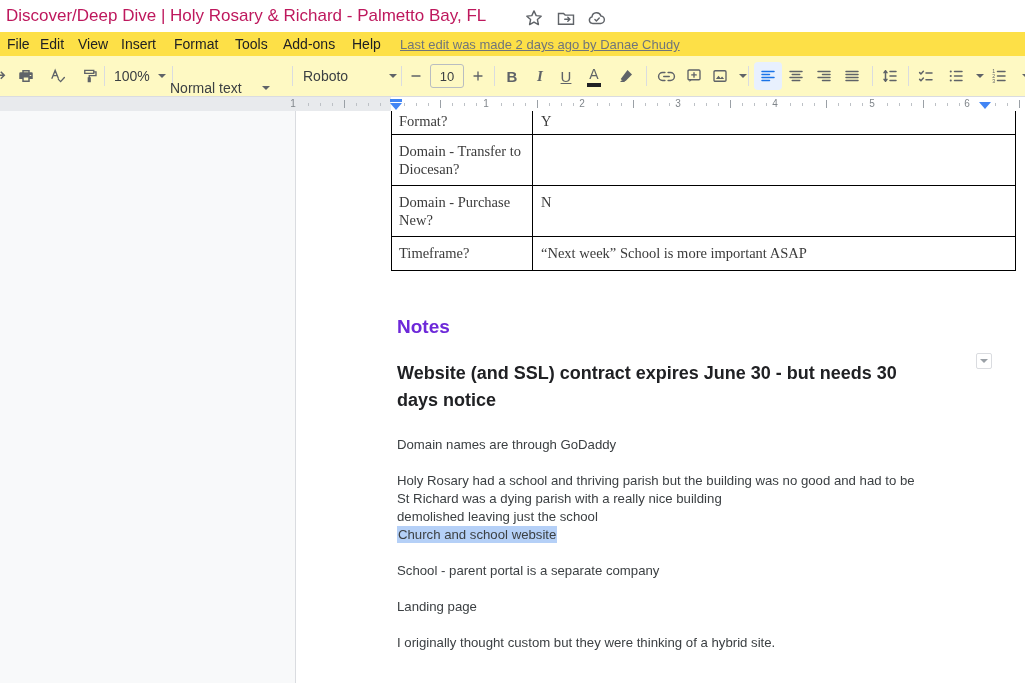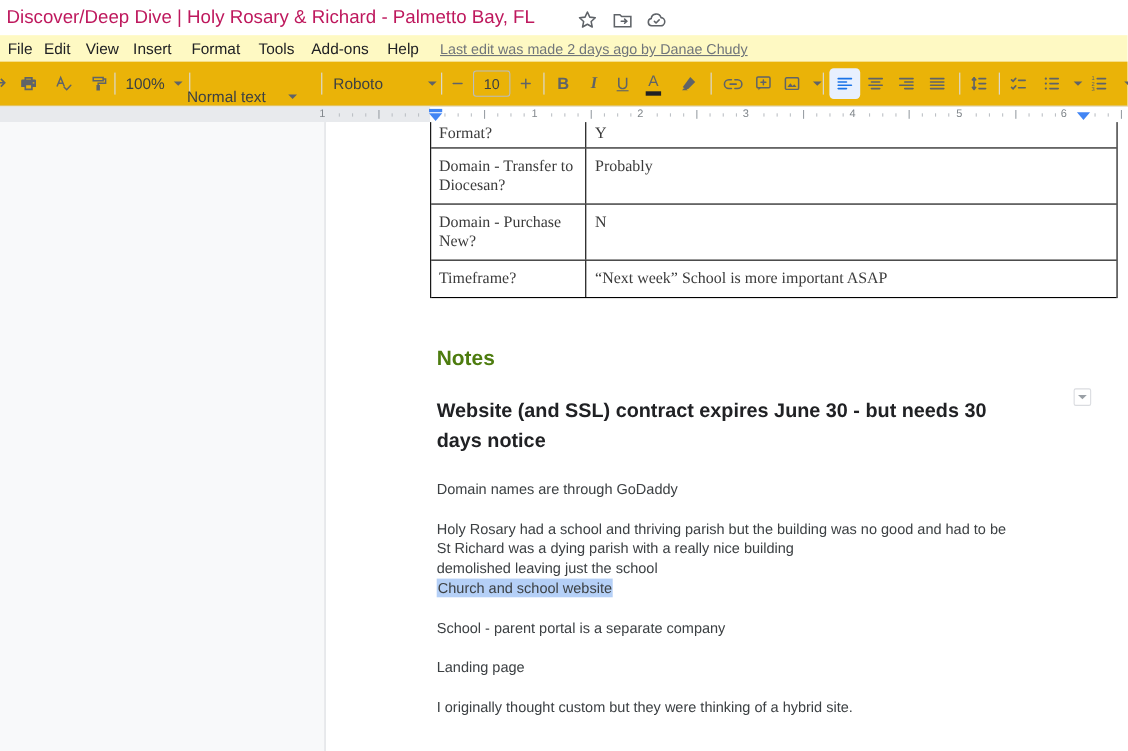--- a/index.html
+++ b/index.html
@@ -5,27 +5,27 @@
   * { box-sizing: border-box; margin: 0; padding: 0; }
   html,body { width:1025px; height:683px; overflow:hidden; background:#fff;
     font-family:"Liberation Sans", sans-serif; }
 
   
   #titlebar { position:absolute; top:0; left:0; width:1025px; height:32px; background:#fff; }
   #doc-title { position:absolute; left:6px; top:6px; font-size:17px; color:#be185d; white-space:nowrap; }
   .title-icon { position:absolute; top:8px; width:20px; height:20px; color:#5f6368; cursor:pointer; }
 
   
-  #menubar { position:absolute; top:32px; left:0; width:1025px; height:24px; background:#fef9c3; }
+  #menubar { position:absolute; top:32px; left:0; width:1025px; height:24px; background:#fde047; }
   .menu-item { position:absolute; top:3px; font-size:14px; color:#202124; padding:1px 2px; cursor:pointer; }
   #last-edit { position:absolute; left:400px; top:5px; font-size:13px; color:#70757a;
     text-decoration:underline; cursor:pointer; white-space:nowrap; }
 
   
-  #toolbar { position:absolute; top:56px; left:0; width:1025px; height:41px; background:#eab308;
+  #toolbar { position:absolute; top:56px; left:0; width:1025px; height:41px; background:#fef9c3;
     border-bottom:1px solid #dadce0; }
   .tb-btn { position:absolute; top:6px; width:28px; height:28px; border-radius:4px;
     display:flex; align-items:center; justify-content:center; color:#5f6368; cursor:pointer; }
   .tb-btn svg { display:block; }
   .tb-btn.active { background:#e8f0fe; color:#1a73e8; }
   .tb-divider { position:absolute; top:10px; width:1px; height:20px; background:#dadce0; }
   .tb-select { position:absolute; top:8px; height:24px; display:flex; align-items:center;
     font-size:14px; color:#3c4043; cursor:pointer; }
   .tb-caret { width:0; height:0; border-left:4px solid transparent; border-right:4px solid transparent;
     border-top:4px solid #5f6368; margin-left:8px; }
@@ -58,21 +58,21 @@
   .t-row { display:flex; border-bottom:1px solid #000; }
   .t-label { width:141px; padding:7px 8px 0 7px; border-right:1px solid #000; line-height:18px; }
   .t-value { flex:1; padding:7px 8px 0 8px; line-height:18px; }
   .t-row.r1 { height:24px; } .t-row.r1 .t-label, .t-row.r1 .t-value { padding-top:1px; }
   .t-row.r2 { height:51px; }
   .t-row.r3 { height:51px; }
   .t-row.r4 { height:34px; }
 
   
   #notes-heading { position:absolute; left:397px; top:316px; font-size:19px; font-weight:bold;
-    color:#4d7c0f; white-space:nowrap; }
+    color:#6d28d9; white-space:nowrap; }
   #subheading { position:absolute; left:397px; top:360px; font-size:18px; font-weight:bold;
     color:#202124; line-height:27px; white-space:nowrap; }
   #heading-collapse { position:absolute; left:976px; top:353px; width:16px; height:16px;
     background:#fff; border:1px solid #dadce0; border-radius:2px;
     display:flex; align-items:center; justify-content:center; cursor:pointer; }
   #heading-collapse .c-tri { width:0; height:0; border-left:4px solid transparent;
     border-right:4px solid transparent; border-top:4px solid #9aa0a6; }
   #doc-body { position:absolute; left:397px; top:436px; font-size:13.2px; color:#3c4043; }
   .doc-line { height:18px; line-height:18px; white-space:nowrap; }
   .sel { background:#b5d0f7; padding:1px 1px; }
@@ -343,21 +343,20 @@
 <div id="canvas-left"></div>
 <div id="page"></div>
 
 <div id="doc-table">
   <div class="t-row r1">
     <div class="t-label">Format?</div>
     <div class="t-value">Y</div>
   </div>
   <div class="t-row r2">
     <div class="t-label">Domain - Transfer to Diocesan?</div>
-    <div class="t-value">Probably</div>
   </div>
   <div class="t-row r3">
     <div class="t-label">Domain - Purchase New?</div>
     <div class="t-value">N</div>
   </div>
   <div class="t-row r4">
     <div class="t-label">Timeframe?</div>
     <div class="t-value">“Next week” School is more important ASAP</div>
   </div>
 </div>

